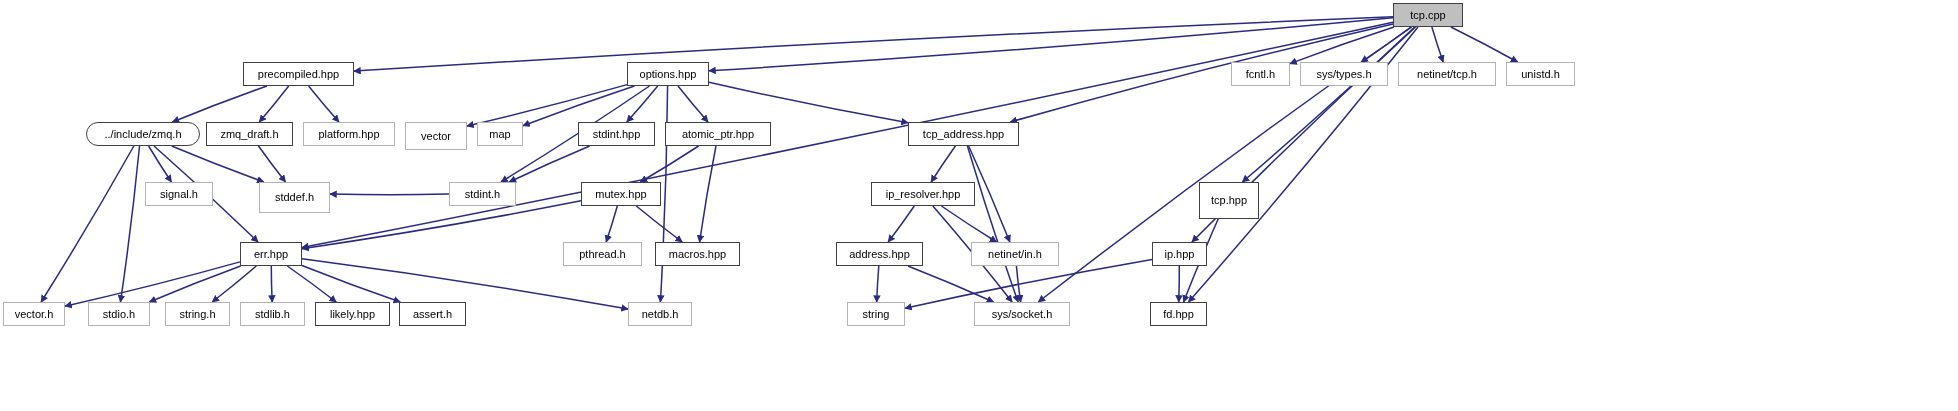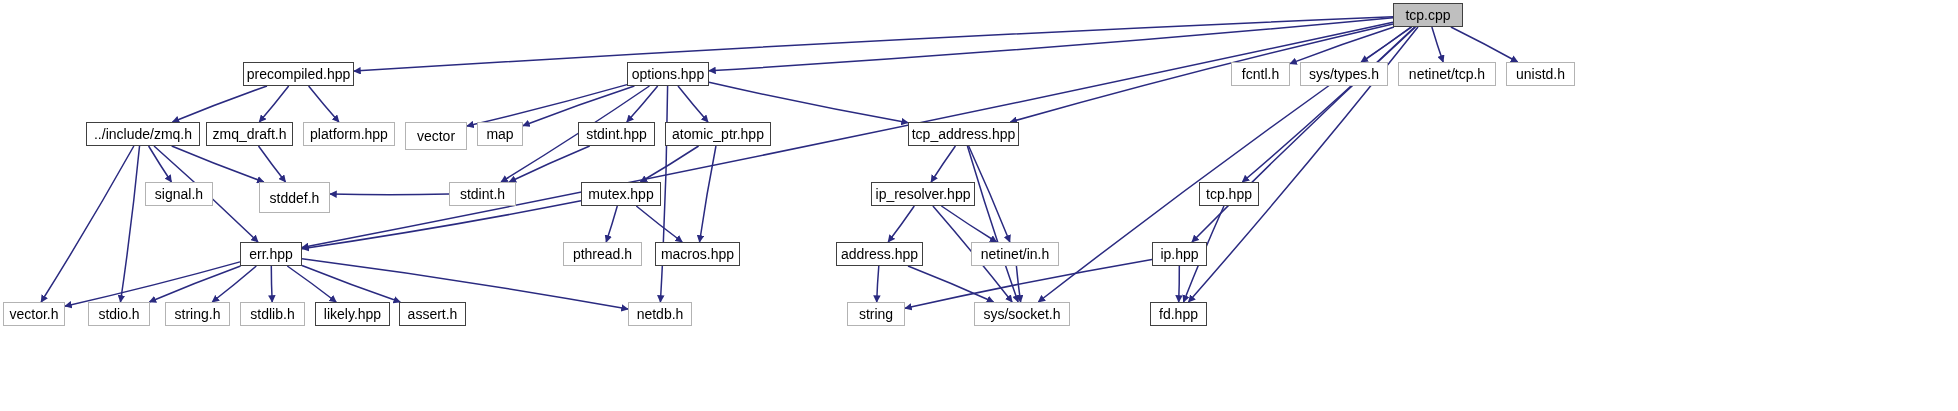--- a/index.html
+++ b/index.html
@@ -22,21 +22,21 @@
     width: 1958px;
     height: 411px;
   }
   .node {
     position: absolute;
     box-sizing: border-box;
     display: flex;
     align-items: center;
     justify-content: center;
     font-family: "Liberation Sans", sans-serif;
-    font-size: 14px;
+    font-size: 11px;
     line-height: 1;
     color: #000000;
     background: #ffffff;
     border: 1px solid #b3b3b3;
     white-space: nowrap;
     letter-spacing: 0px;
   }
   .node.strong {
     border: 1.5px solid #404040;
   }
@@ -130,21 +130,21 @@
       </div>
       <div class="node" style="left: 1300px; top: 62px; width: 88px; height: 24px;">
         <span class="node-label">sys/types.h</span>
       </div>
       <div class="node" style="left: 1398px; top: 62px; width: 98px; height: 24px;">
         <span class="node-label">netinet/tcp.h</span>
       </div>
       <div class="node" style="left: 1506px; top: 62px; width: 69px; height: 24px;">
         <span class="node-label">unistd.h</span>
       </div>
-      <div class="node strong" style="left: 86px; top: 122px; width: 114px; height: 24px;">
+      <div class="node strong" style="left: 86px; top: 122px; width: 114px; height: 24px; border-radius: 12px;">
         <span class="node-label">../include/zmq.h</span>
       </div>
       <div class="node strong" style="left: 206px; top: 122px; width: 87px; height: 24px;">
         <span class="node-label">zmq_draft.h</span>
       </div>
       <div class="node" style="left: 303px; top: 122px; width: 92px; height: 24px;">
         <span class="node-label">platform.hpp</span>
       </div>
       <div class="node" style="left: 405px; top: 122px; width: 62px; height: 28px;">
         <span class="node-label">vector</span>
@@ -169,21 +169,21 @@
       </div>
       <div class="node" style="left: 449px; top: 182px; width: 67px; height: 24px;">
         <span class="node-label">stdint.h</span>
       </div>
       <div class="node strong" style="left: 581px; top: 182px; width: 80px; height: 24px;">
         <span class="node-label">mutex.hpp</span>
       </div>
       <div class="node strong" style="left: 871px; top: 182px; width: 104px; height: 24px;">
         <span class="node-label">ip_resolver.hpp</span>
       </div>
-      <div class="node strong" style="left: 1199px; top: 182px; width: 60px; height: 24px;">
+      <div class="node strong" style="left: 1199px; top: 182px; width: 60px; height: 37px;">
         <span class="node-label">tcp.hpp</span>
       </div>
       <div class="node strong" style="left: 240px; top: 242px; width: 62px; height: 24px;">
         <span class="node-label">err.hpp</span>
       </div>
       <div class="node" style="left: 563px; top: 242px; width: 79px; height: 24px;">
         <span class="node-label">pthread.h</span>
       </div>
       <div class="node strong" style="left: 655px; top: 242px; width: 85px; height: 24px;">
         <span class="node-label">macros.hpp</span>

